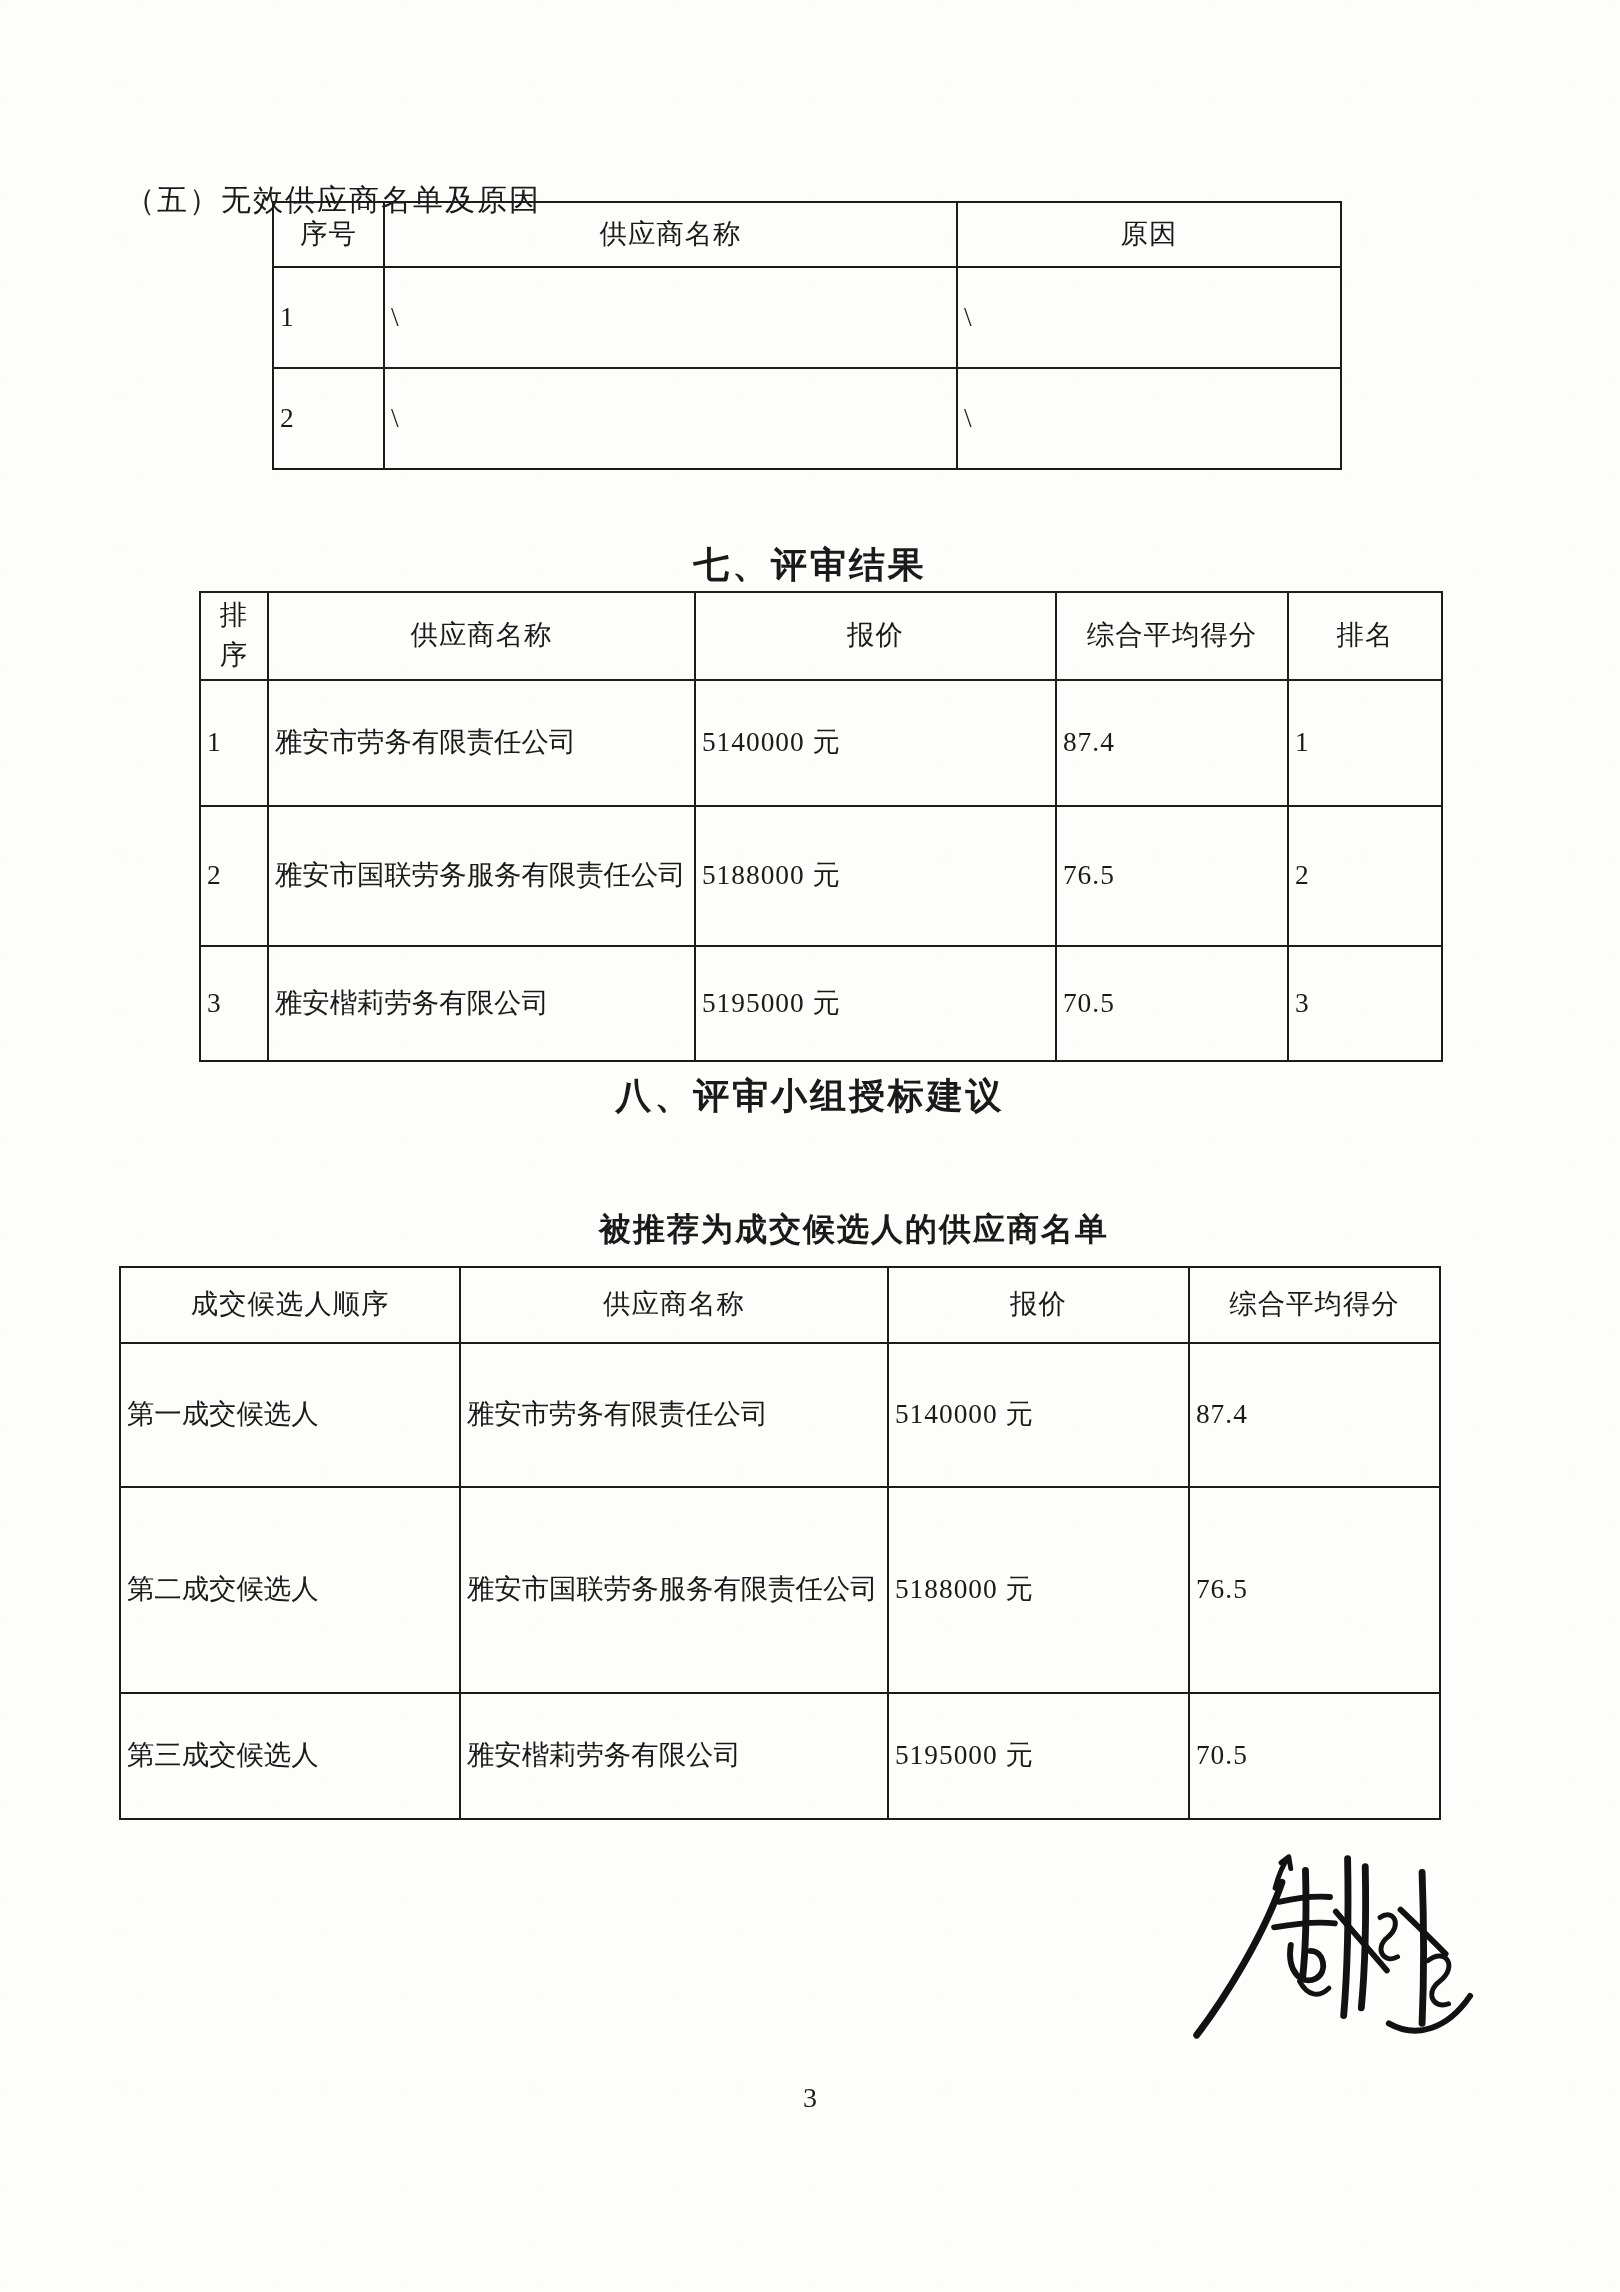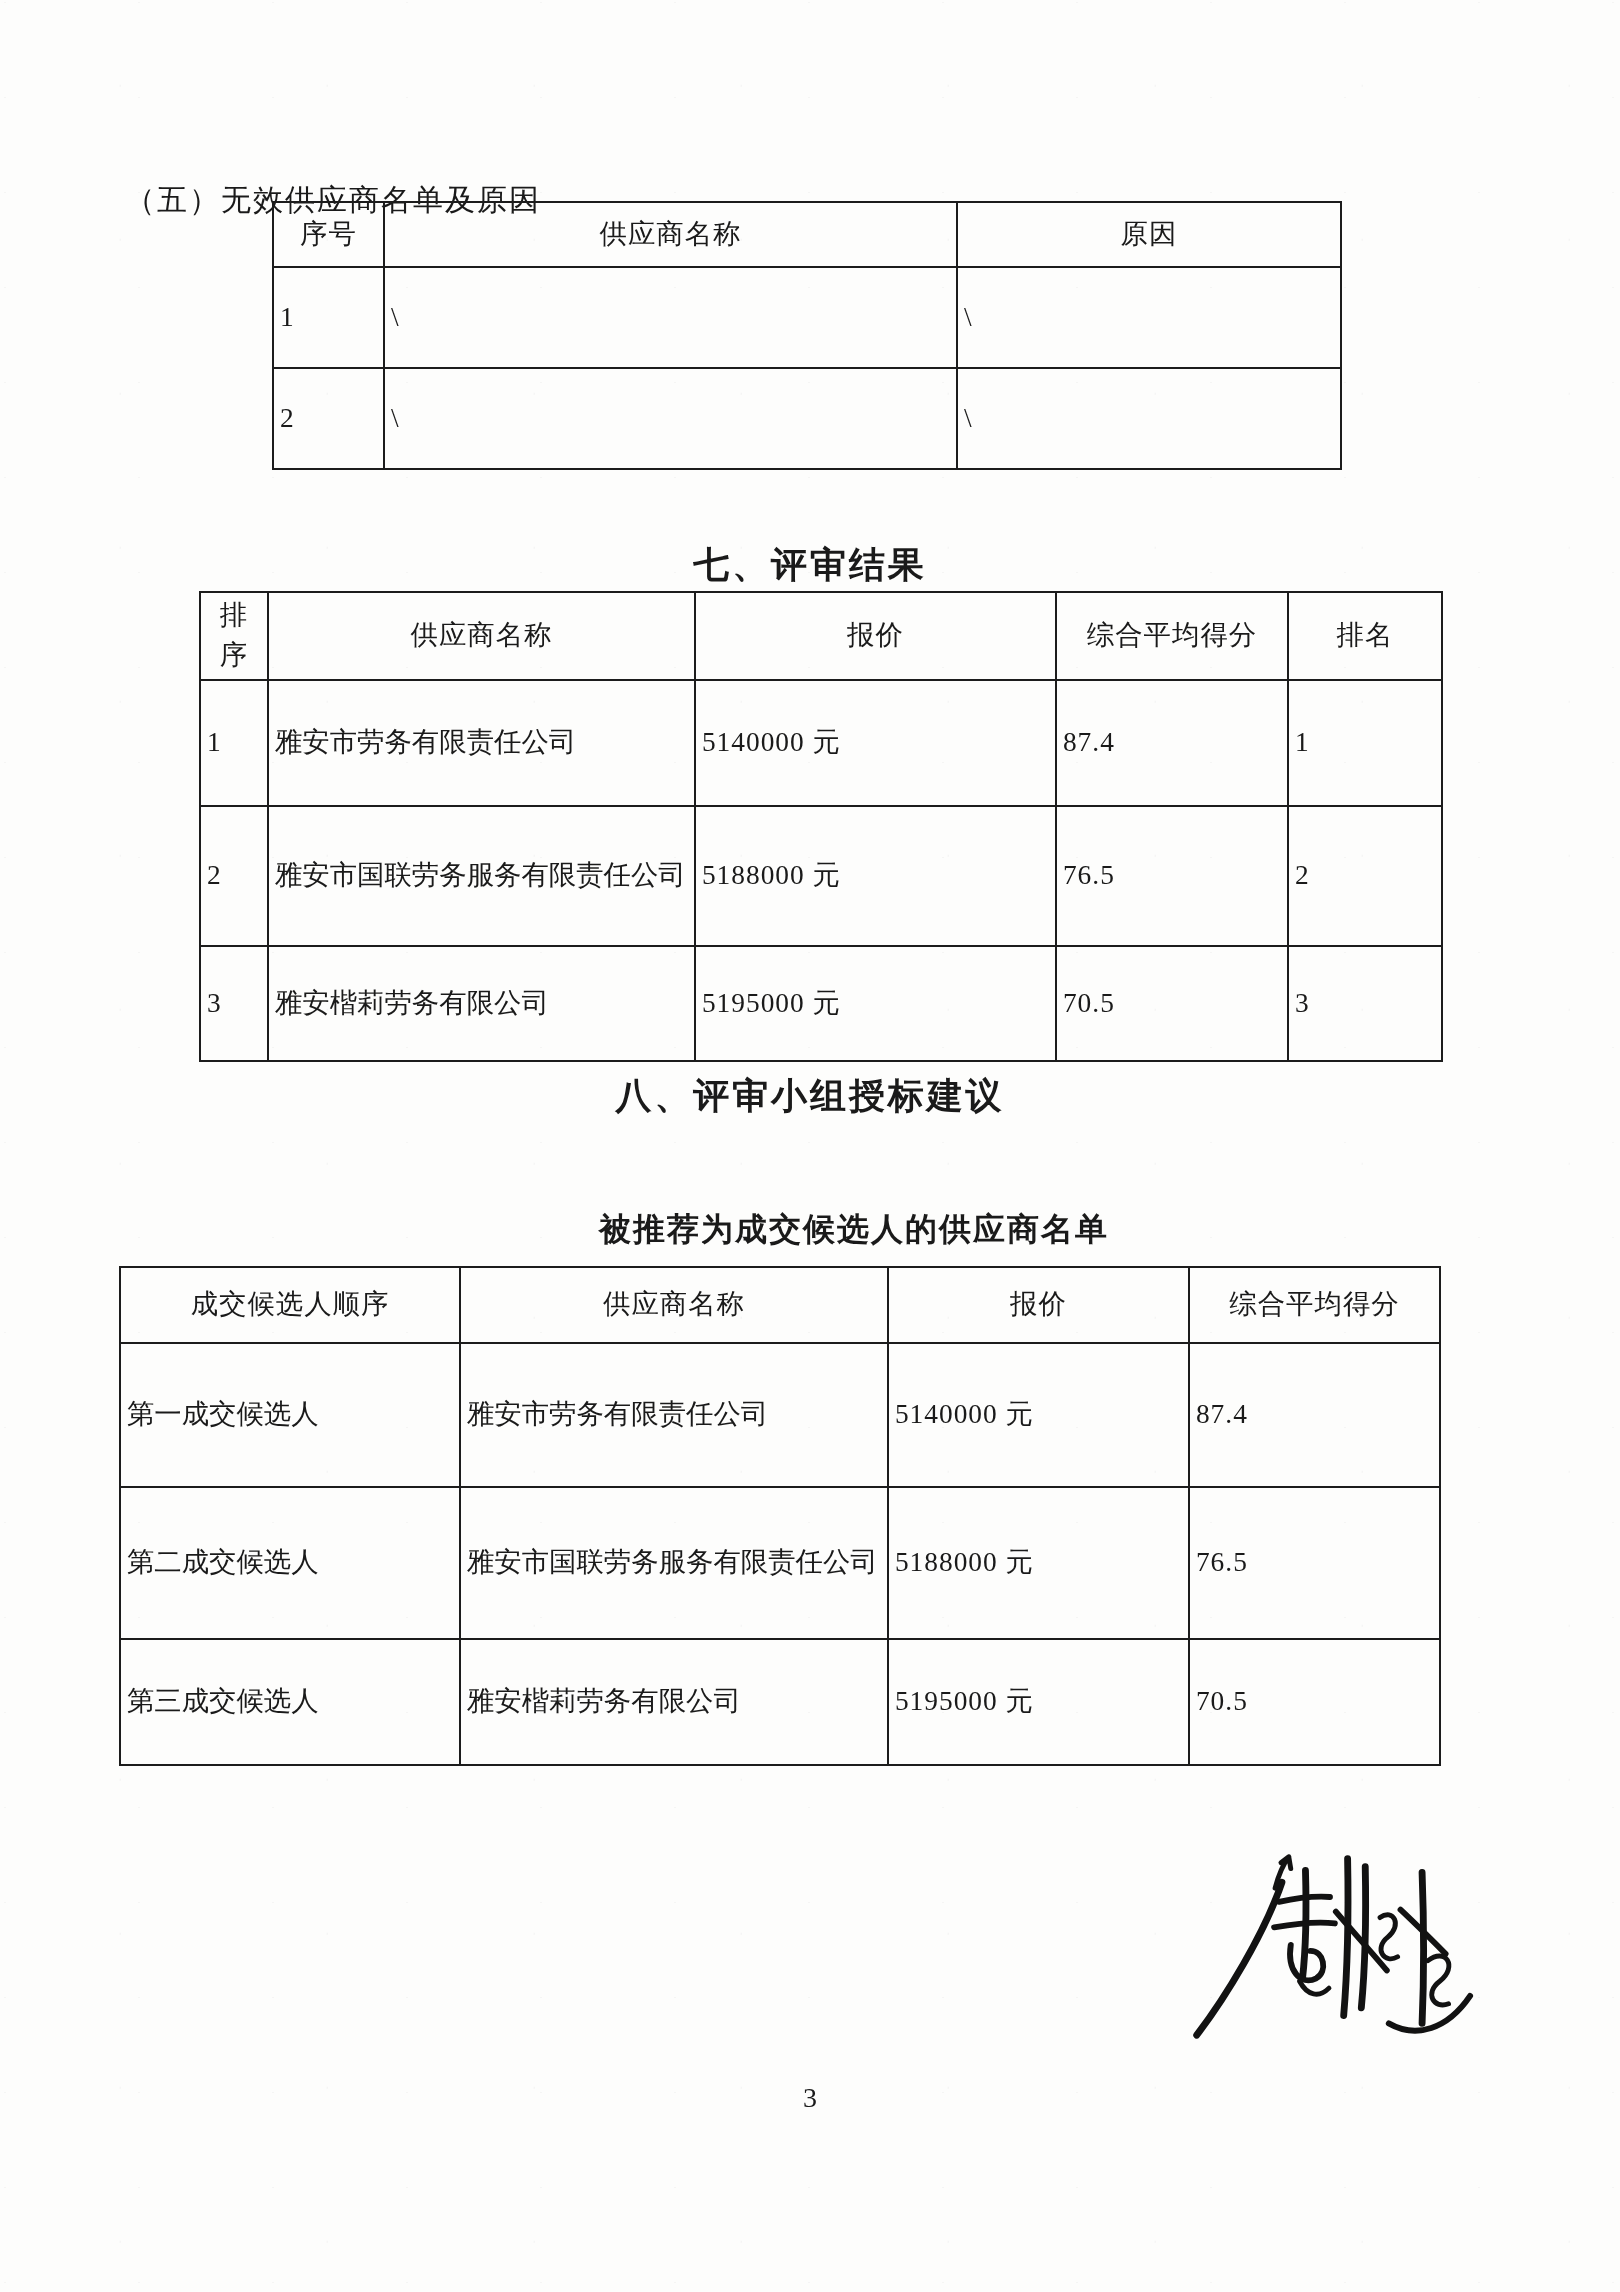--- a/index.html
+++ b/index.html
@@ -162,21 +162,21 @@
       <th>供应商名称</th>
       <th>报价</th>
       <th>综合平均得分</th>
     </tr>
     <tr style="height:144px;">
       <td>第一成交候选人</td>
       <td>雅安市劳务有限责任公司</td>
       <td class="num">5140000 元</td>
       <td class="num">87.4</td>
     </tr>
-    <tr style="height:152px;padding-left:6px;">
+    <tr style="height:206px;padding-left:6px;">
       <td>第二成交候选人</td>
       <td>雅安市国联劳务服务有限责任公司</td>
       <td class="num">5188000 元</td>
       <td class="num">76.5</td>
     </tr>
     <tr style="height:126px;">
       <td>第三成交候选人</td>
       <td>雅安楷莉劳务有限公司</td>
       <td class="num">5195000 元</td>
       <td class="num">70.5</td>

